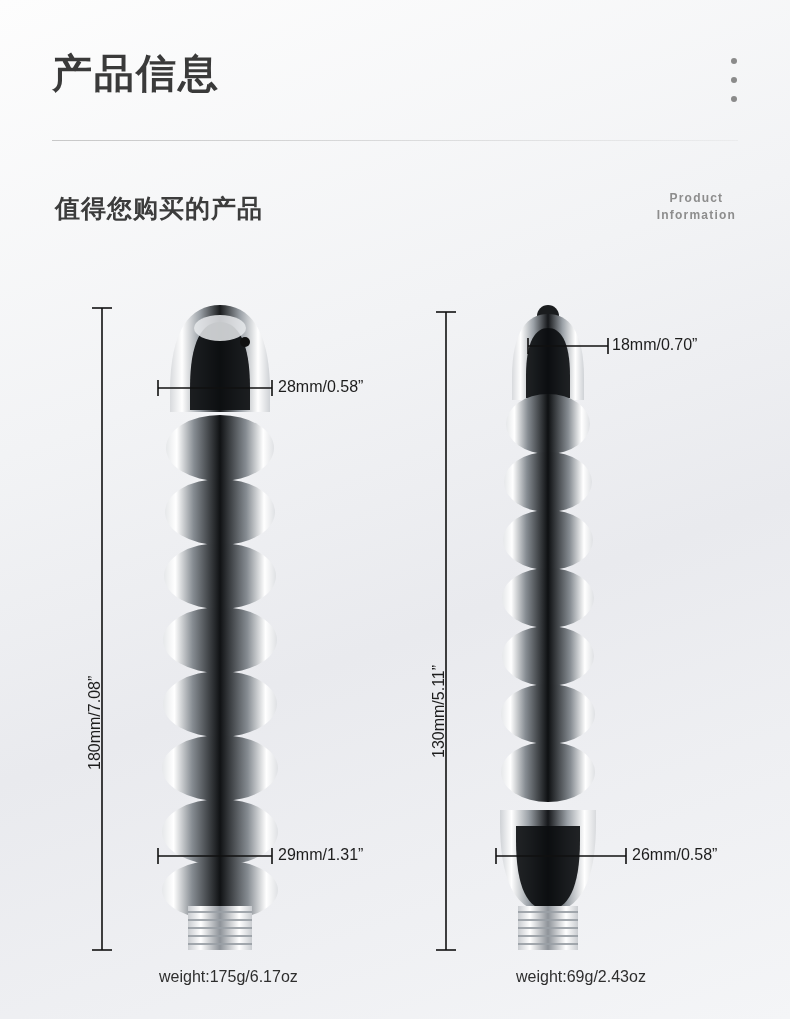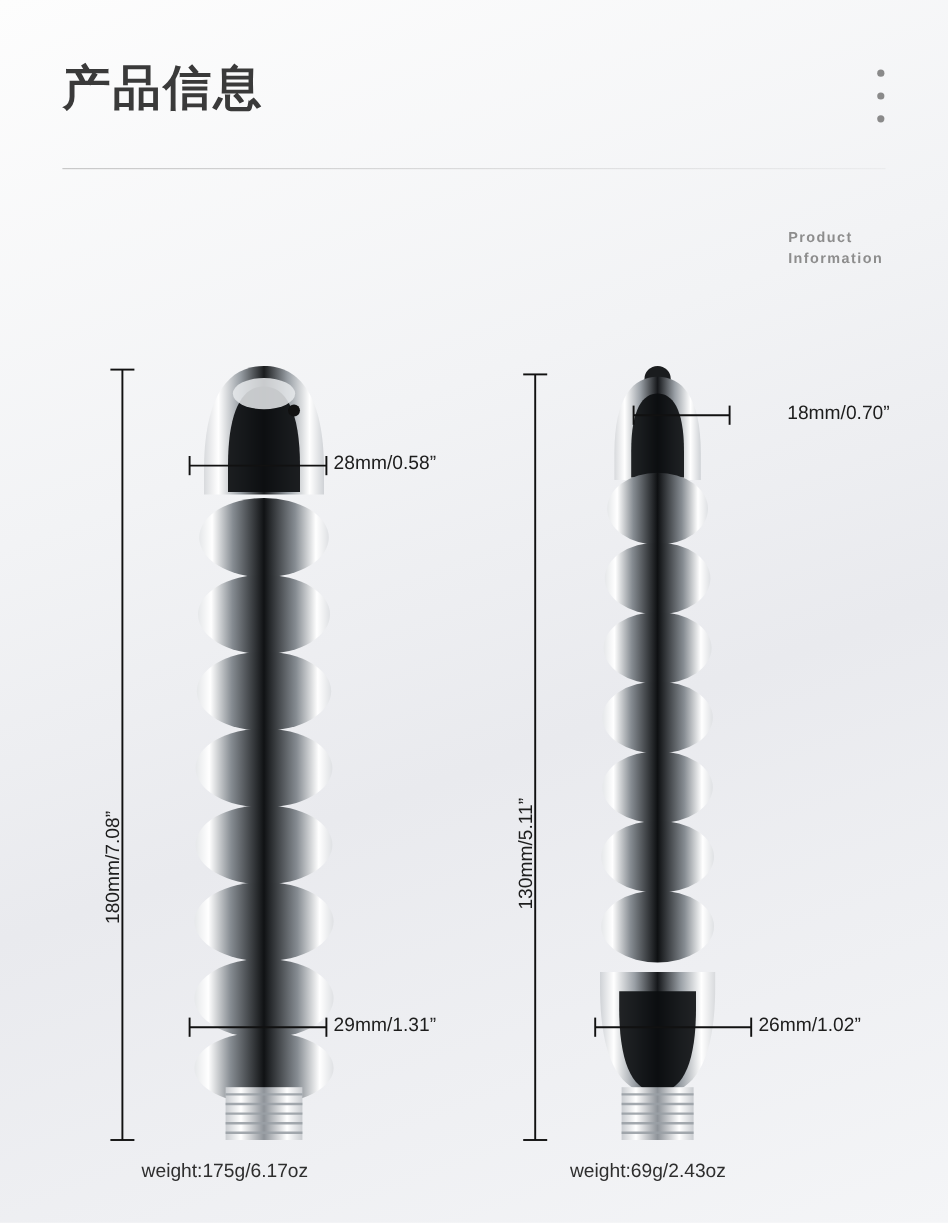--- a/index.html
+++ b/index.html
@@ -73,41 +73,42 @@
     top: 192px;
     font-size: 25px;
     font-weight: 600;
     color: #3c3c3c;
     letter-spacing: 1px;
   }
   .sub-en {
     position: absolute;
     right: 54px;
     top: 190px;
-    text-align: left;
+    text-align: center;
     font-size: 12px;
     line-height: 17px;
     letter-spacing: 1.2px;
     color: #8d8d8d;
     font-weight: 700;
   }
 
   
   .figure {
     position: absolute;
   }
   #figure-left  { left: 60px;  top: 300px; width: 340px; height: 700px; }
   #figure-right { left: 400px; top: 300px; width: 340px; height: 700px; }
 
   .caption {
     position: absolute;
     bottom: 14px;
     font-size: 16px;
     color: #2e2e2e;
     white-space: nowrap;
+    margin-left: 41px;
   }
   #caption-left  { left: 58px; }
   #caption-right { left: 75px; }
 
   .dim-label {
     position: absolute;
     font-size: 16px;
     color: #1d1d1d;
     white-space: nowrap;
   }
@@ -126,20 +127,21 @@
   <div class="header">
     <div class="header-title">产品信息</div>
     <div class="kebab">
       <span></span>
       <span></span>
       <span></span>
     </div>
     <div class="header-rule"></div>
   </div>
 
+  <div class="subtitle">值得您购买的产品</div>
   <div class="sub-en">
     <div>Product</div>
     <div>Information</div>
   </div>
 
   <div class="figure" id="figure-left">
     <svg width="340" height="700" viewBox="0 0 340 700">
       <defs>
         <linearGradient id="metalL" x1="0" y1="0" x2="1" y2="0">
           <stop offset="0%" stop-color="#d8dadd"></stop>
@@ -290,19 +292,19 @@
         <line x1="128" y1="38" x2="128" y2="54"></line>
         <line x1="208" y1="38" x2="208" y2="54"></line>
 
         <line x1="96" y1="556" x2="226" y2="556"></line>
         <line x1="96" y1="548" x2="96" y2="564"></line>
         <line x1="226" y1="548" x2="226" y2="564"></line>
       </g>
     </svg>
 
     <div class="dim-label vertical" style="left:30px; top:458px;">130mm/5.11”</div>
-    <div class="dim-label" style="left:212px; top:36px;margin-left:44px;">18mm/0.70”</div>
-    <div class="dim-label" style="left:232px; top:546px;">26mm/1.02”</div>
+    <div class="dim-label" style="left:212px; top:36px;">18mm/0.70”</div>
+    <div class="dim-label" style="left:232px; top:546px;">26mm/0.58”</div>
 
     <div class="caption" id="caption-right">weight:69g/2.43oz</div>
   </div>
 
 </div>
 
 </body></html>

